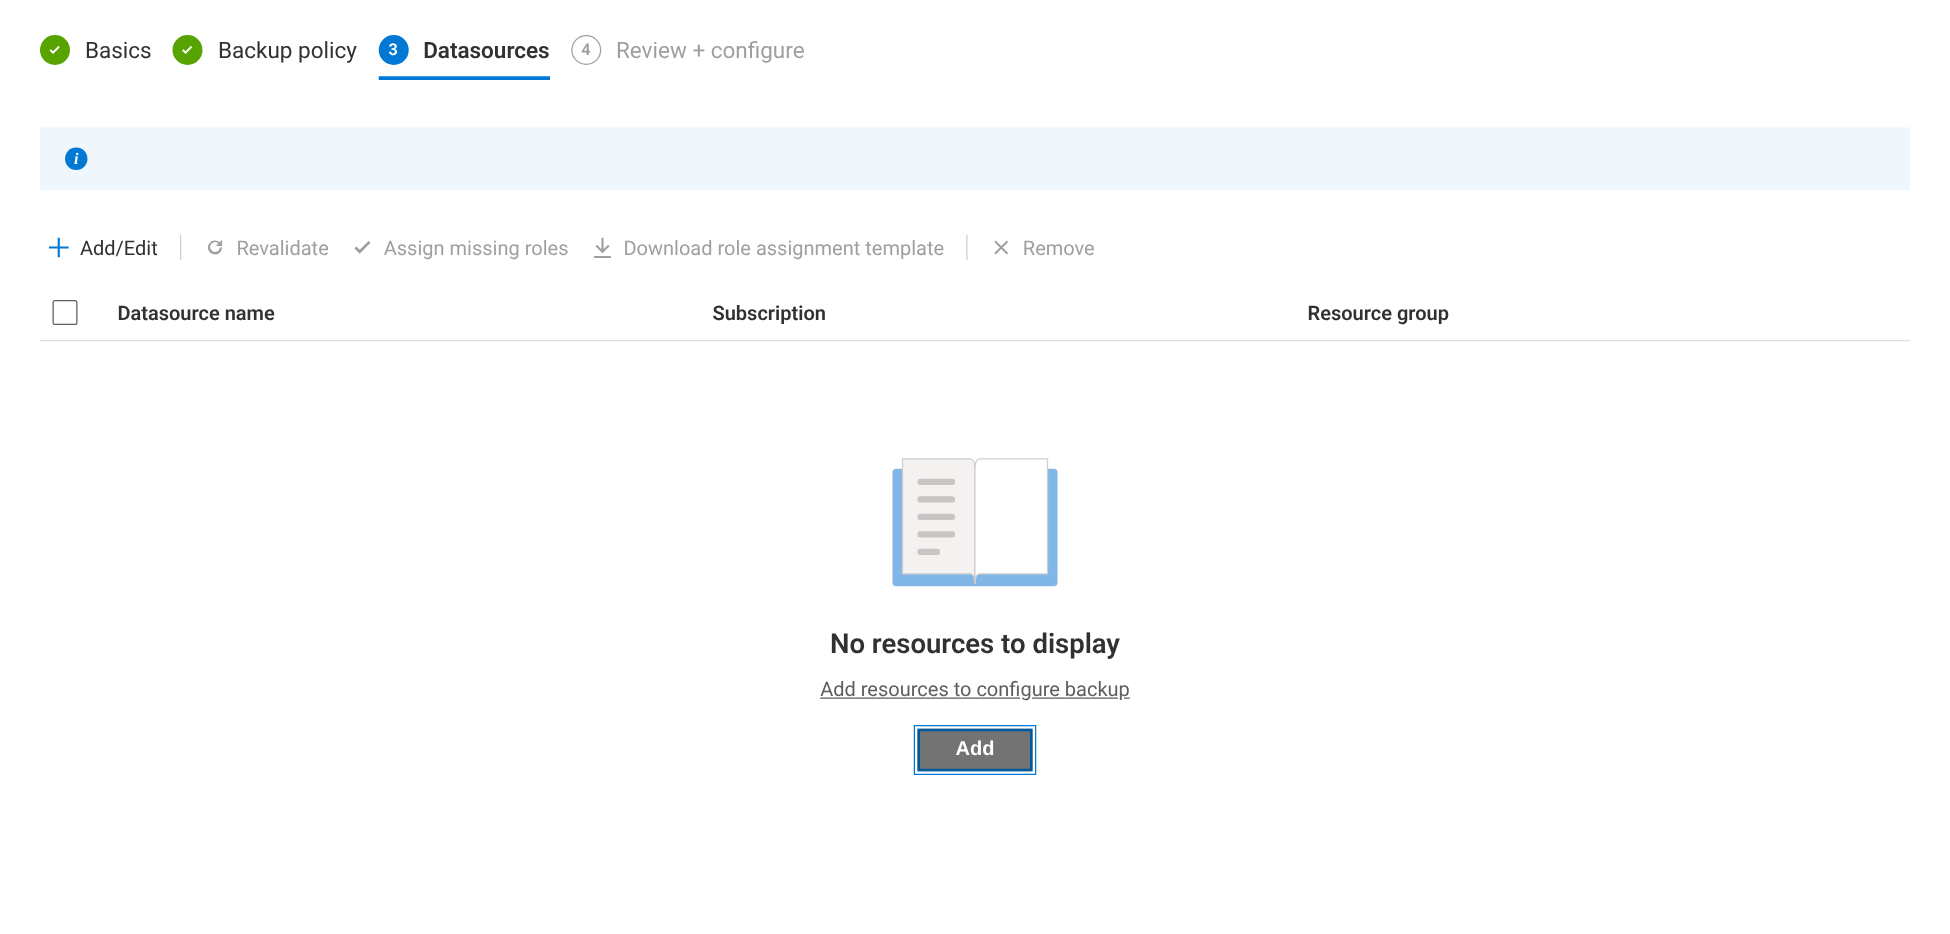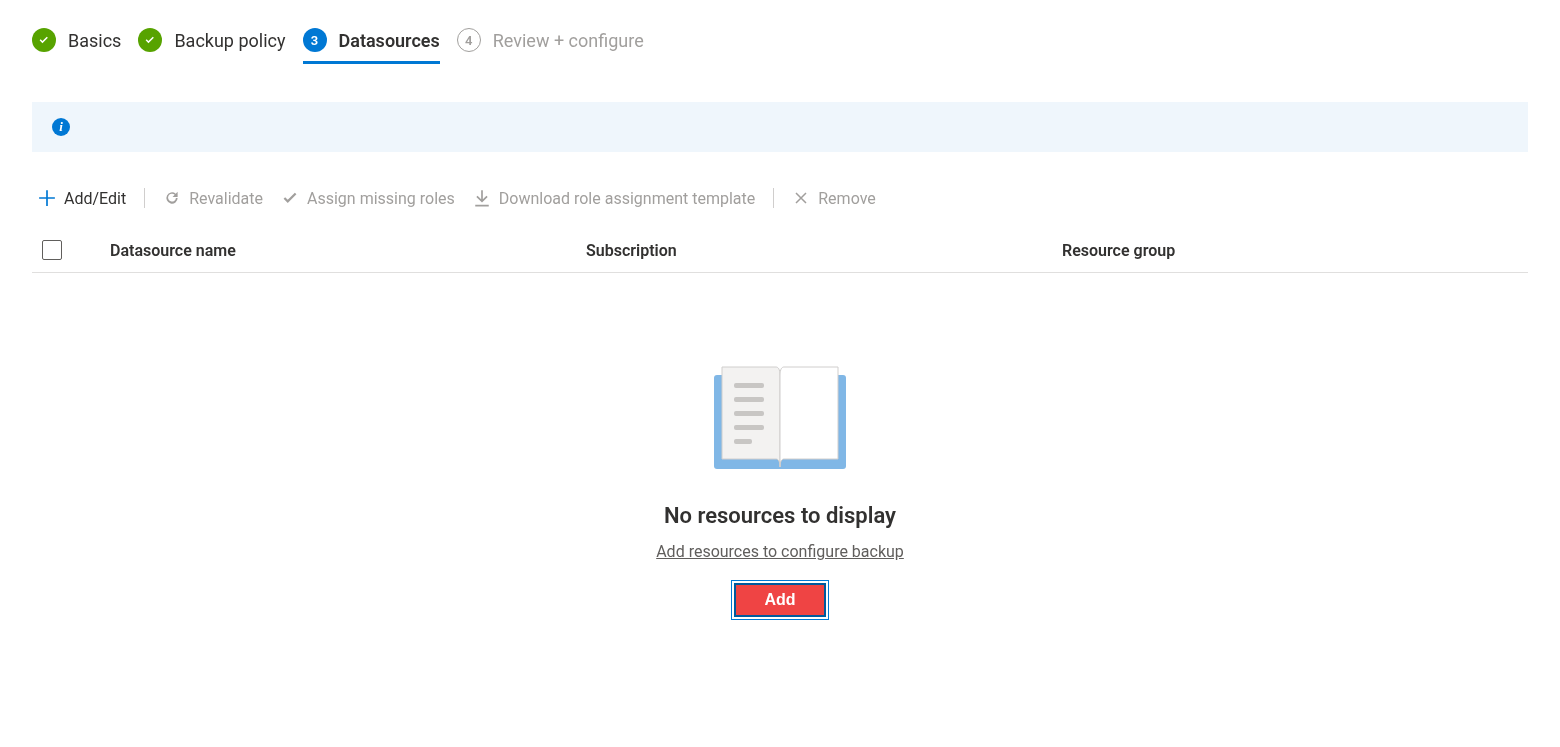--- a/index.html
+++ b/index.html
@@ -135,21 +135,21 @@
     width: 1px;
     height: 20px;
     background: #d0cecd;
   }
   
   .table-head {
     display: flex;
     align-items: center;
     padding: 12px 6px;
     border-bottom: 1px solid #e0dfde;
-    gap: 16px;
+    gap: 0;
   }
   .th-check {
     width: 56px;
     display:flex;
     align-items:center;
   }
   .checkbox {
     width: 20px;
     height: 20px;
     border: 1px solid #605e5c;
@@ -181,21 +181,21 @@
     color: #323130;
     margin-bottom: 14px;
   }
   .empty-desc {
     font-size: 16px;
     color: #605e5c;
     margin-bottom: 22px;
     text-decoration: underline;
   }
   .primary-btn {
-    background: #ef4444;
+    background: #737373;
     color: #fff;
     font-size: 16px;
     font-weight: 600;
     padding: 6px 28px;
     border: 2px solid #005a9e;
     outline: 1px solid #0078d4;
     outline-offset: 2px;
     cursor: pointer;
   }
 </style>

